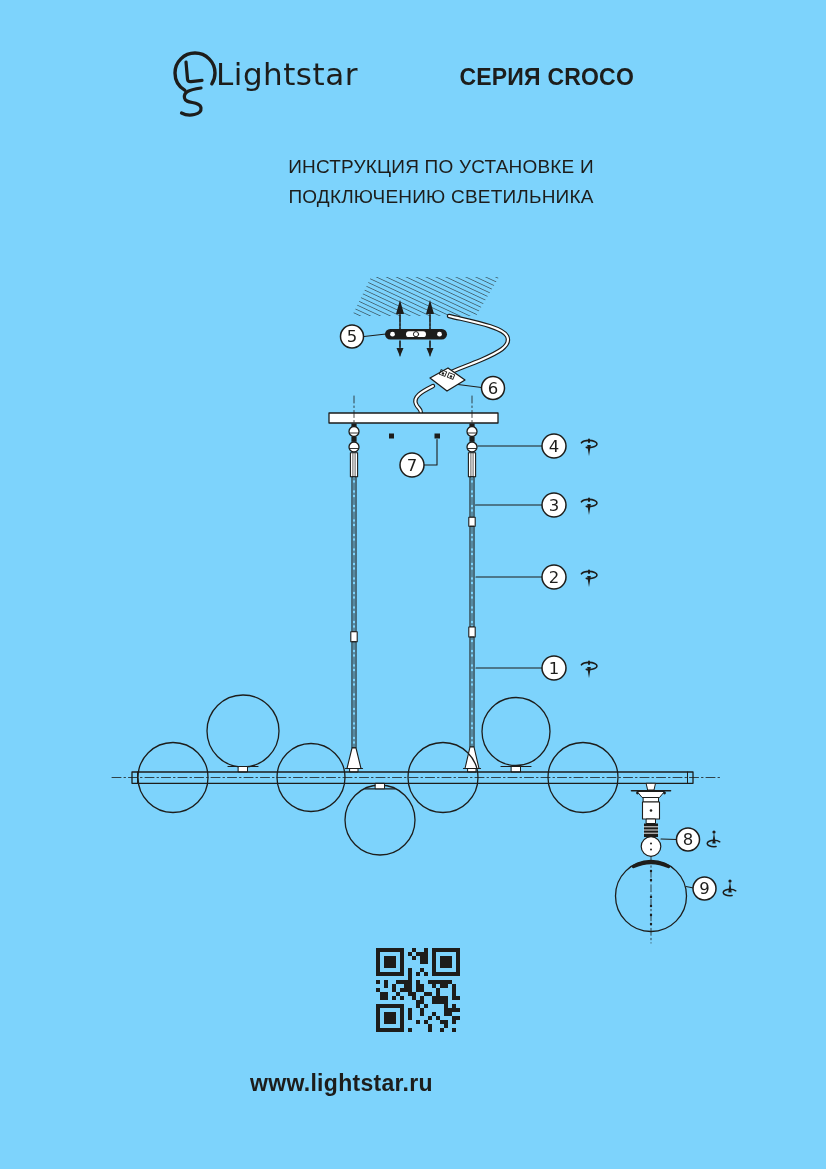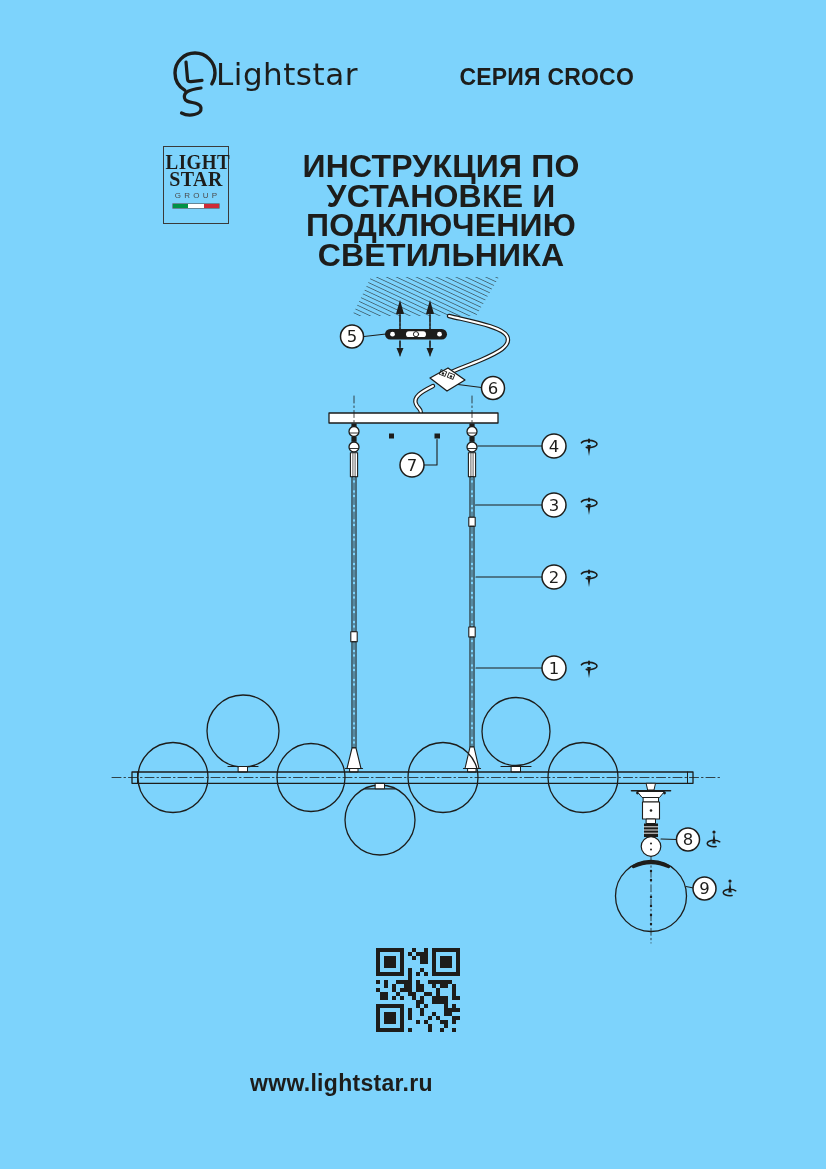--- a/index.html
+++ b/index.html
@@ -26,21 +26,21 @@
     font-family:"Liberation Serif",serif;font-weight:700;letter-spacing:.5px;
     transform:scaleX(.95);transform-origin:center;
   }
   .group-box .l1{font-size:20px;line-height:16px;}
   .group-box .l2{font-size:21px;line-height:18px;}
   .group-box .l3{font-size:8px;letter-spacing:3.2px;color:#4a4a4a;margin-top:3px;text-indent:3px;}
   .flag{width:46px;height:4px;margin:4px auto 0;display:flex;box-shadow:0 0 0 .6px #555;}
   .flag span{flex:1;height:100%;display:block;}
   .title-block{
     left:201px;top:152px;width:480px;text-align:center;
-    font-weight:700;font-size:32px;line-height:29.5px;letter-spacing:.2px;
+    font-weight:400;font-size:19px;line-height:29.5px;letter-spacing:.2px;
   }
   .article-number{
     left:317px;top:908px;width:200px;text-align:center;
     font-weight:700;font-size:27px;letter-spacing:1px;
   }
   .website{
     left:250px;top:1070px;width:340px;
     font-weight:700;font-size:23px;letter-spacing:.3px;
   }
   svg text{font-family:"DejaVu Sans",sans-serif;}
@@ -55,30 +55,20 @@
     <path d="M 26,20 L 27.5,37 Q 27.8,40 31,39.6 L 42,38.4" fill="none" stroke="#1d1d1b" stroke-width="3.2" stroke-linecap="round" stroke-linejoin="round"></path>
     <path d="M 41,46 C 28,48 23.5,50 24.5,56 C 25.5,62.5 40,58.5 41,66 C 41.8,72.8 29,75 21.5,71" fill="none" stroke="#1d1d1b" stroke-width="3.2" stroke-linecap="round"></path>
   </svg>
 
   <div class="abs wordmark">Lightstar</div>
 
   <div class="abs series-block">
     <div>СЕРИЯ CROCO</div>
   </div>
 
-  <div class="abs group-box">
-    <div class="l1">LIGHT</div>
-    <div class="l2">STAR</div>
-    <div class="l3">GROUP</div>
-    <div class="flag">
-      <span style="background: rgb(0, 146, 70);"></span>
-      <span style="background: rgb(255, 255, 255);"></span>
-      <span style="background: rgb(206, 43, 55);"></span>
-    </div>
-  </div>
 
   <div class="abs title-block">
     <div>ИНСТРУКЦИЯ ПО УСТАНОВКЕ И</div>
     <div>ПОДКЛЮЧЕНИЮ СВЕТИЛЬНИКА</div>
   </div>
 
   <svg class="abs" style="left:0;top:0" width="826" height="1169" viewBox="0 0 826 1169" stroke-linecap="round" stroke-linejoin="round">
     <defs>
       <pattern id="hatch" width="4.2" height="4.2" patternUnits="userSpaceOnUse" patternTransform="rotate(-65)">
         <line x1="0" y1="0" x2="0" y2="4.2" stroke="#1d1d1b" stroke-width="1"></line>

